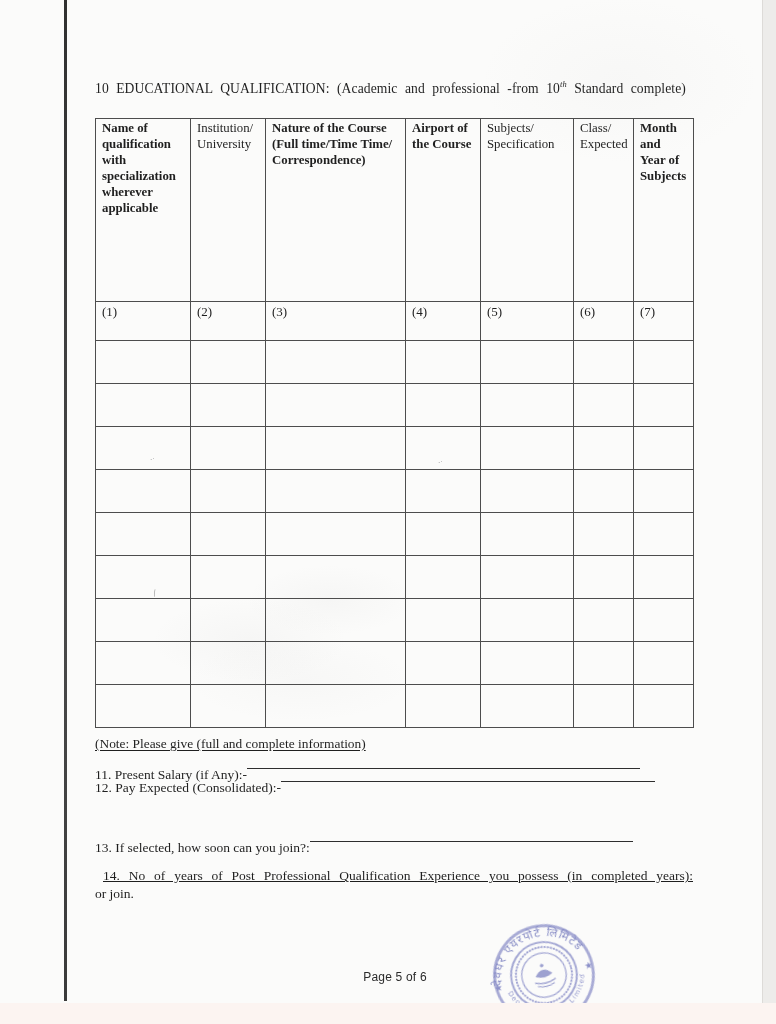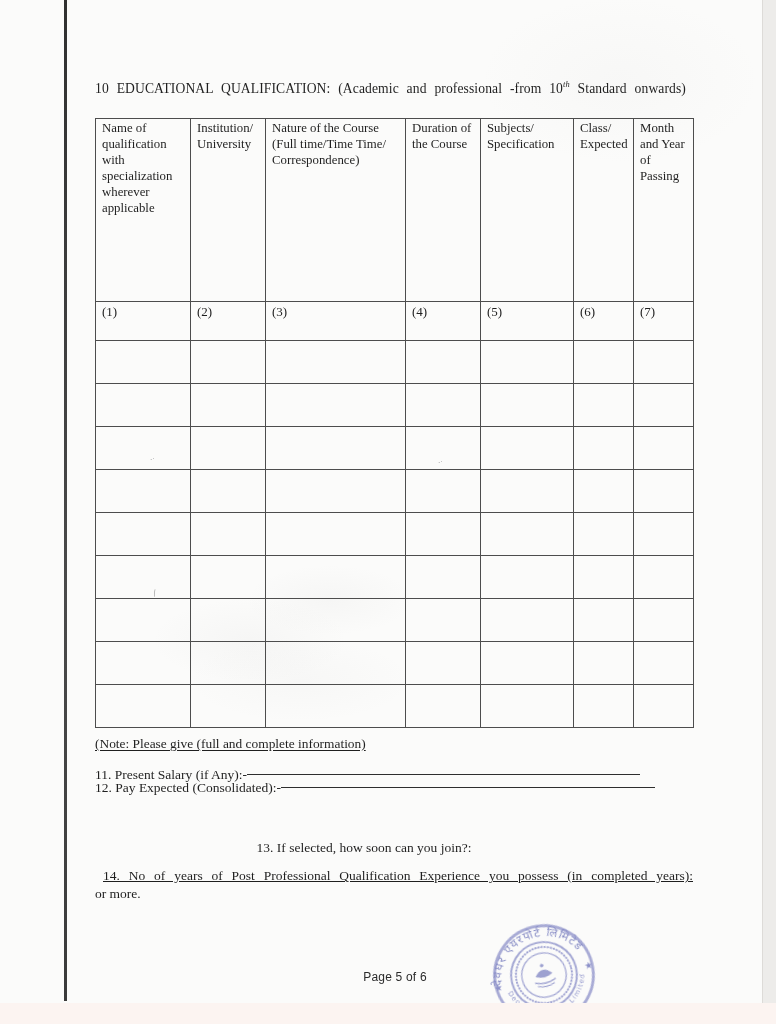--- a/index.html
+++ b/index.html
@@ -48,41 +48,41 @@
     border-collapse:collapse;table-layout:fixed;
   }
   table.qual td{
     border:1px solid #4d4d4d;
     font-size:12.8px;line-height:1.25;
     padding:2px 6px 2px 6px;vertical-align:top;
     overflow:hidden;
   }
   tr.header-row{height:183px;}
   tr.header-row td{text-align:left;}
-  td.just{text-align:justify;}
+  td.just{text-align:justify;font-weight:bold;}
   tr.number-row{height:39px;}
   tr.number-row td{font-size:13px;}
   tr.empty-row{height:43px;}
 
   
   .note{
     position:absolute;left:95px;top:736px;font-size:13.4px;
     text-decoration:underline;text-underline-offset:2px;
   }
   .q-line{
-    position:absolute;left:95px;display:flex;align-items:center;
+    position:absolute;left:95px;display:flex;align-items:flex-start;
     font-size:13.5px;
   }
   .q-line .q-label{white-space:nowrap;}
   .q-line .blank{
     flex:1;border-bottom:1.2px solid #2e2e2e;margin-bottom:2px;height:1px;
   }
   #q11{top:767px;width:545px;}
   #q12{top:780px;width:560px;}
-  #q13{top:840px;width:538px;flex-direction:column;}
+  #q13{top:840px;width:538px;}
   .q14{
     position:absolute;left:95px;top:867px;width:598px;
     font-size:13.5px;line-height:17.6px;
   }
   .q14 .jline{text-align:justify;text-align-last:justify;white-space:nowrap;}
   .q14 .jline.first{text-indent:8px;text-decoration:underline;}
   .q14 .lline{text-align:left;}
 
   
   .page-label{
@@ -104,42 +104,42 @@
 <div class="scan">
 
   <div class="left-line"></div>
   <div class="right-band"></div>
   <div class="bottom-band"></div>
   <span class="speck" style="left:150px;top:456px;">·˙</span>
   <span class="speck" style="left:438px;top:459px;">·˙</span>
   <span class="speck speck-slash" style="left:154px;top:588px;">⁄</span>
 
   <div class="doc-title">
-    <span>10 EDUCATIONAL QUALIFICATION: (Academic and professional -from 10</span><sup>th</sup><span> Standard onwards)</span>
+    <span>10 EDUCATIONAL QUALIFICATION: (Academic and professional -from 10</span><sup>th</sup><span> Standard complete)</span>
   </div>
 
   <table class="qual">
     <colgroup>
       <col style="width:95px">
         <col style="width:75px">
         <col style="width:140px">
       <col style="width:75px">
         <col style="width:93px">
         <col style="width:60px">
         <col style="width:60px">
     </colgroup>
     <tbody>
       <tr class="header-row">
         <td class="just">Name of qualification with specialization wherever applicable</td>
         <td>Institution/ University</td>
         <td class="just">Nature of the Course (Full time/Time Time/ Correspondence)</td>
-        <td class="just">Duration of the Course</td>
+        <td class="just">Airport of the Course</td>
         <td>Subjects/ Specification</td>
         <td>Class/ Expected</td>
-        <td class="just">Month and Year of Passing</td>
+        <td class="just">Month and Year of Subjects</td>
       </tr>
       <tr class="number-row">
         <td>(1)</td>
         <td>(2)</td>
         <td>(3)</td>
         <td>(4)</td>
         <td>(5)</td>
         <td>(6)</td>
         <td>(7)</td>
       </tr>
@@ -238,21 +238,21 @@
     <span class="q-label">12. Pay Expected (Consolidated):-</span>
     <span class="blank"></span>
   </div>
   <div class="q-line" id="q13">
     <span class="q-label">13. If selected, how soon can you join?:</span>
     <span class="blank"></span>
   </div>
 
   <div class="q14">
     <div class="jline first">14. No of years of Post Professional Qualification Experience you possess (in completed years):</div>
-    <div class="lline">or more.</div>
+    <div class="lline">or join.</div>
   </div>
 
   <div class="page-label">Page 5 of 6</div>
 
   <svg class="stamp" viewBox="0 0 120 120">
     <g fill="none" stroke="#8186c4">
       <circle cx="60" cy="60" r="51" stroke-width="3" opacity="0.75"></circle>
       <circle cx="60" cy="60" r="34" stroke-width="2" opacity="0.8"></circle>
       <circle cx="60" cy="60" r="29" stroke-width="2" stroke-dasharray="0.6 2.6" stroke-linecap="round" opacity="0.85"></circle>
       <circle cx="60" cy="60" r="23" stroke-width="1.3" opacity="0.8"></circle>

